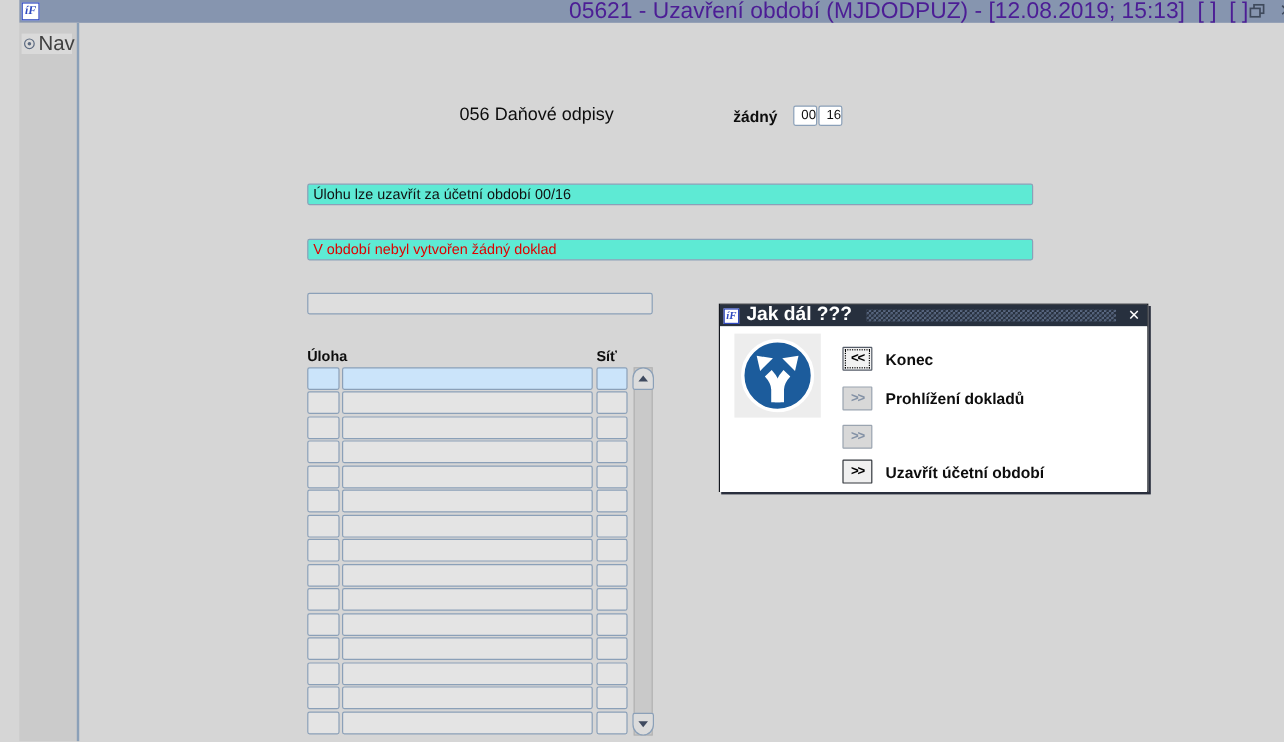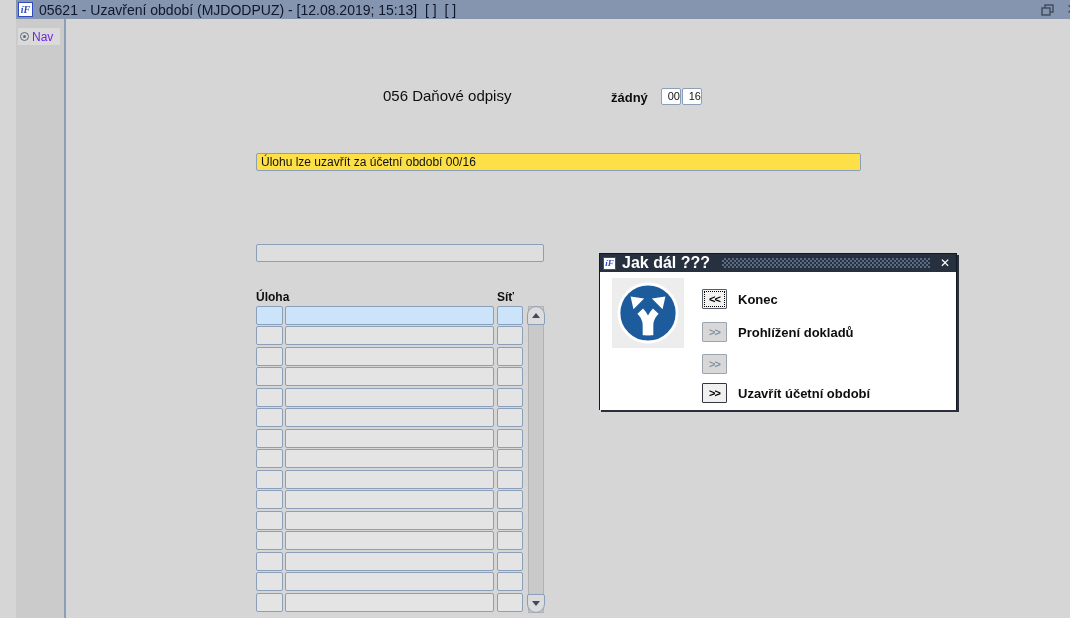--- a/index.html
+++ b/index.html
@@ -14,52 +14,52 @@
   .titlebar {
     position:absolute; left:0; top:0; width:1070px; height:19px;
     background:#8695af; display:flex; align-items:center;
   }
   .app-icon {
     margin-left:2px; width:15px; height:15px; background:#fff;
     border:1px solid #2f49c0; color:#2f49c0; font:italic bold 10px/13px "Liberation Serif",serif;
     text-align:center; flex:0 0 auto;
   }
   .title-text {
-    margin-left:6px; color:#0f172a; font-size:14px; white-space:pre;
-    flex:1 1 auto; overflow:hidden;
+    margin-left:6px; color:#4c1d95; font-size:19px; white-space:pre;
+    flex:1 1 auto; overflow:hidden;text-align:right;
   }
   .win-restore { width:16px; height:13px; margin-right:10px; cursor:default; }
   .win-close { color:#3f4a5c; font:bold 14px/19px "DejaVu Sans",sans-serif; margin-right:8px; cursor:default; }
   
   .sidebar {
     position:absolute; left:0; top:19px; width:50px; height:599px;
     background:#cbcbcb; border-right:2px solid #8ba0b8;
   }
   .nav-chip {
     position:absolute; left:2px; top:9px; width:42px; height:17px;
     background:#dadada; display:flex; align-items:center; gap:3px; padding-left:2px;
   }
   .radio-icon {
     width:9px; height:9px; border:1.5px solid #5c6a80; border-radius:50%;
     display:inline-flex; align-items:center; justify-content:center; flex:0 0 auto;
   }
   .radio-icon::after { content:""; width:3px; height:3px; background:#5c6a80; border-radius:50%; }
-  .nav-chip span.lbl { color:#6d28d9; font-size:12px; }
+  .nav-chip span.lbl { color:#404040; font-size:17px; }
   
   .form-title { position:absolute; left:367px; top:87px; font-size:15px; font-weight:normal; color:#0d0d0d; }
   .period-label { position:absolute; left:595px; top:90px; font-size:13px; font-weight:bold; color:#0d0d0d; }
   .period-box {
     position:absolute; top:88px; width:20px; height:17px; background:#ffffff;
     border:1px solid #8ba0b8; border-radius:2px; font-size:11px; line-height:15px;
     text-align:right; color:#111;
   }
   #period1 { left:645px; } #period2 { left:666px; }
   
   .field {
-    position:absolute; height:18px; background:#fde047; border:1px solid #8ba0b8;
+    position:absolute; height:18px; background:#5eead4; border:1px solid #8ba0b8;
     border-radius:2px; font-size:12px; line-height:16px; padding-left:4px; color:#111;
     overflow:hidden; white-space:nowrap;
   }
   #msg1 { left:240px; top:153px; width:605px; }
   #msg2 { left:240px; top:199px; width:605px; color:#e00000; }
   #msg3 { left:240px; top:244px; width:288px; background:#dedede; }
   
   .col-header { position:absolute; top:290px; font-size:12px; font-weight:bold; color:#0d0d0d; }
   #hdr-uloha { left:240px; } #hdr-sit { left:481px; }
   .grid { position:absolute; left:240px; top:306px; width:268px; height:307px; display:flex; flex-direction:column; }
@@ -142,20 +142,21 @@
       <span class="lbl">Nav</span>
     </div>
   </div>
 
   <div class="form-title">056 Daňové odpisy</div>
   <div class="period-label">žádný</div>
   <div class="period-box" id="period1">00</div>
   <div class="period-box" id="period2">16</div>
 
   <div class="field" id="msg1">Úlohu lze uzavřít za účetní období 00/16</div>
+  <div class="field" id="msg2">V období nebyl vytvořen žádný doklad</div>
   <div class="field" id="msg3"></div>
 
   <div class="col-header" id="hdr-uloha">Úloha</div>
   <div class="col-header" id="hdr-sit">Síť</div>
 
   <div class="grid">
       <div class="grid-row selected">
         <span class="cell c1"></span>
         <span class="cell c2"></span>
         <span class="cell c3"></span>

